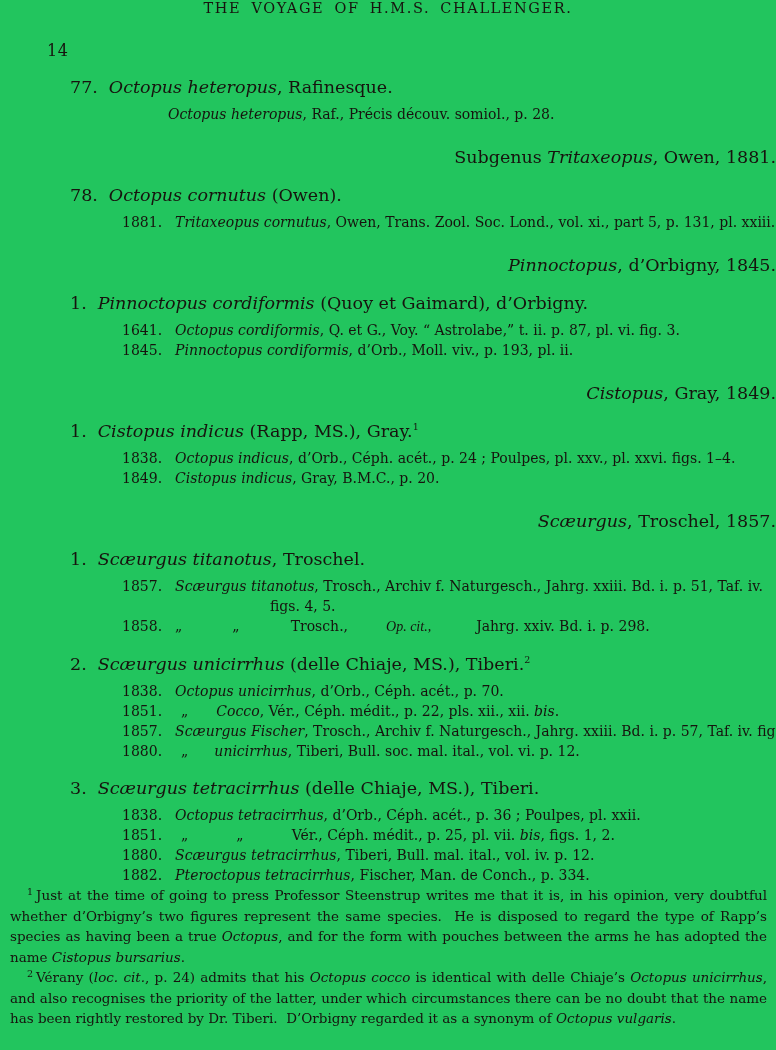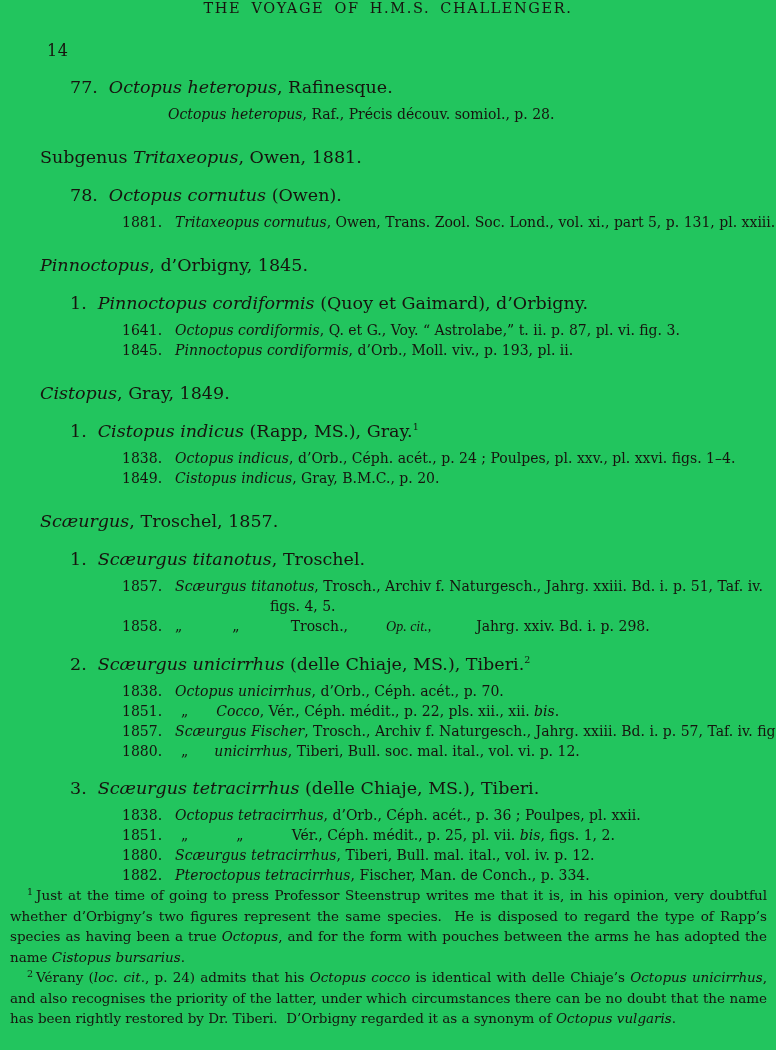--- a/index.html
+++ b/index.html
@@ -25,21 +25,21 @@
   
   #content{margin:0;}
   .blk{white-space:nowrap;}
   .species{
     font-size:17.5px;line-height:22px;
     margin:16px 0 6px 70px;
   }
   .species .num{margin-right:11px;}
   .genus{
     font-size:17.5px;line-height:22px;
-    text-align:left;
+    text-align:right;
     margin:22px 0 2px 0;
     padding-left:40px;
   }
   .ref{
     font-size:14px;line-height:20px;
     margin-left:122px;
   }
   .ref .year{display:inline-block;min-width:40px;margin-right:13px;}
   .ref_noyear{
     font-size:14px;line-height:20px;

